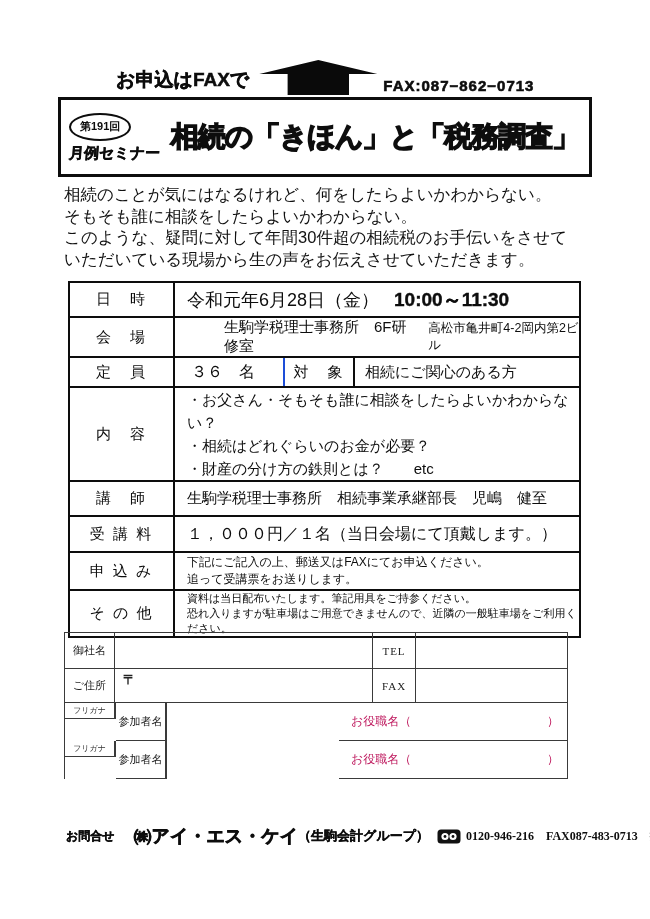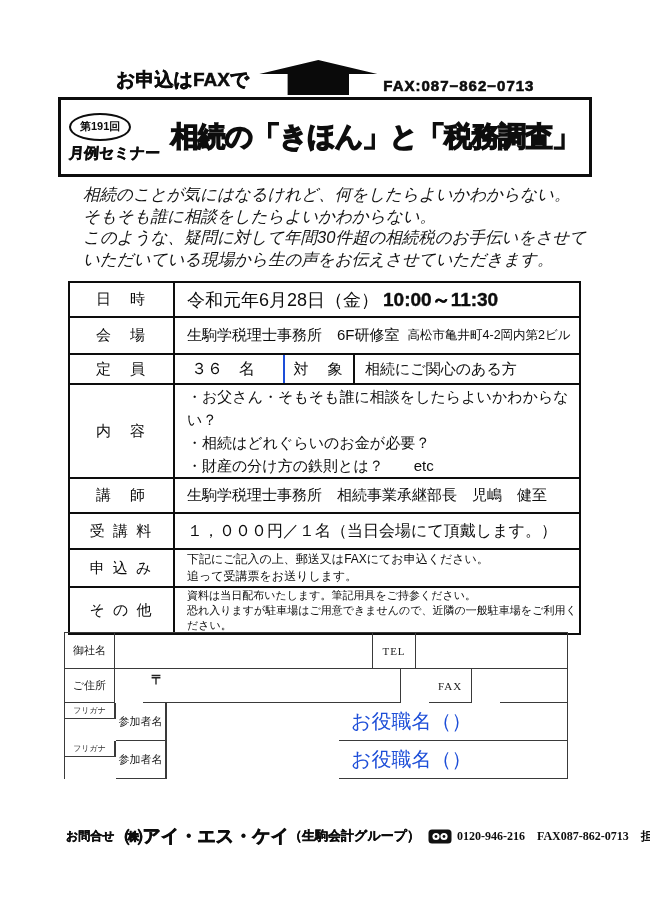--- a/index.html
+++ b/index.html
@@ -22,36 +22,36 @@
   .title-box { position:absolute; left:58px; top:97px; width:534px; height:80px;
     border:3px solid #0d0d0d; background:#fff; display:flex; align-items:center; }
   .badge-col { width:100px; flex:0 0 100px; padding:6px 0 4px 8px; }
   .badge-oval { display:inline-block; border:2px solid #0d0d0d; border-radius:50%;
     padding:4px 9px 5px; font-size:11px; font-weight:bold; white-space:nowrap; }
   .series { font-size:15px; font-weight:bold; -webkit-text-stroke:0.5px #0d0d0d;
     margin-top:3px; white-space:nowrap; transform:skewX(-4deg); }
   .main-title { flex:1; font-size:28px; font-weight:bold; -webkit-text-stroke:1.4px #0d0d0d;
     letter-spacing:-1px; white-space:nowrap; text-align:center; }
   
-  .intro { position:absolute; left:83px; top:184px; width:530px;
-    font-size:16.5px; line-height:21.5px; color:#111;font-style:italic; }
+  .intro { position:absolute; left:64px; top:184px; width:530px;
+    font-size:16.5px; line-height:21.5px; color:#111; }
   
   .dtable { position:absolute; left:68px; top:281px; width:513px;
     border:2px solid #0d0d0d; }
   .drow { display:flex; border-top:2px solid #0d0d0d; align-items:stretch; }
   .drow:first-child { border-top:none; }
   .dlabel { flex:0 0 105px; border-right:2px solid #0d0d0d; display:flex;
     align-items:center; justify-content:center; font-size:15px; letter-spacing:2px; }
   .dval { flex:1; display:flex; align-items:center; padding-left:12px; font-size:15px; }
   .dval.colm { flex-direction:column; align-items:flex-start; justify-content:center; }
   .h33{min-height:33px}.h37{min-height:37px}.h30{min-height:30px}.h76{min-height:76px}
   .h35{min-height:35px}.h36{min-height:36px}.h38{min-height:38px}
   .date-main { font-size:18px; }
-  .date-time { font-size:19px; font-weight:bold; -webkit-text-stroke:0.4px #0d0d0d; margin-left:4px;text-align:center; }
-  .venue-main { font-size:15px; }
+  .date-time { font-size:19px; font-weight:bold; -webkit-text-stroke:0.4px #0d0d0d; margin-left:15px;text-align:center; }
+  .venue-main { font-size:15px;margin-left:37px; }
   .venue-sub { font-size:12.5px; margin-left:8px; }
   .cap-val { flex:0 0 110px; border-right:2px solid #1d4ed8; display:flex;
     align-items:center; padding-left:16px; font-size:16px; }
   .cap-label2 { flex:0 0 70px; border-right:2px solid #0d0d0d; display:flex;
     align-items:center; justify-content:center; font-size:15px; letter-spacing:2px; }
   .cap-val2 { flex:1; display:flex; align-items:center; padding-left:10px; font-size:15px; }
   .content-line { font-size:15px; line-height:23px; }
   .fee-val { font-size:16px; }
   .apply-line { font-size:12px; line-height:17px; }
   .other-line { font-size:11px; line-height:15px; }
@@ -60,34 +60,34 @@
     border-top:1px solid #3a3a3a; border-left:1px solid #3a3a3a; }
   .frow { display:flex; align-items:stretch; }
   .fc { border-right:1px solid #3a3a3a; border-bottom:1px solid #3a3a3a; }
   .flabel { flex:0 0 50px; display:flex; align-items:center; justify-content:center;
     font-size:11px; color:#222; }
   .flabel.tiny { font-size:8px; color:#333; }
   .fin1 { flex:0 0 258px; }
   .ftel { flex:0 0 43px; display:flex; align-items:center; justify-content:center;
     font-family:"Liberation Serif","DejaVu Serif",serif; font-size:11px; letter-spacing:1px; color:#222; }
   .fin2 { flex:1; }
-  .rowA { height:36px; } .rowB { height:34px;gap:28px; }
+  .rowA { height:36px; } .rowB { height:34px; }
   .postal { font-size:13px; font-weight:bold; padding:2px 0 0 8px; color:#222; }
   .fgroup { display:flex; align-items:stretch; }
   .fleft { flex:0 0 274px; display:flex; flex-direction:row; }
   .fleft .sub { display:flex; align-items:stretch; }
   .subF { height:16px; } .subP { height:38px; }
   .fleft .fill { flex:1; }
-  .fright { flex:1; display:flex; align-items:center; justify-content:flex-start;
-    padding:0 8px 0 12px; font-family:"Liberation Serif","DejaVu Serif",serif; font-size:20px; color:#1d4ed8; }
+  .fright { flex:1; display:flex; align-items:center; justify-content:space-between;
+    padding:0 8px 0 12px; font-family:"Liberation Serif","DejaVu Serif",serif; font-size:12px; color:#be185d; }
   
   .footer { position:absolute; left:66px; top:824px; width:540px; display:flex;
     align-items:center; white-space:nowrap; }
   .f-contact { font-size:12px; font-weight:bold; -webkit-text-stroke:0.3px #0d0d0d; }
-  .f-company { font-size:18px; font-weight:bold; -webkit-text-stroke:0.7px #0d0d0d; margin-left:10px; }
+  .f-company { font-size:18px; font-weight:bold; -webkit-text-stroke:0.7px #0d0d0d; margin-left:19px; }
   .f-company-sub { font-size:13px; font-weight:bold; -webkit-text-stroke:0.3px #0d0d0d; }
   .freedial { margin:0 5px 0 8px; flex:0 0 auto; }
   .f-phone, .f-fax, .f-staff { font-size:12px; font-weight:bold;
     font-family:"Liberation Serif","DejaVu Serif",serif; }
   .f-fax { margin-left:12px; }
   .f-staff { margin-left:12px; font-family:"Liberation Sans","DejaVu Sans",sans-serif; }
 </style>
 </head>
 <body>
 
@@ -223,17 +223,17 @@
     <span class="f-company">㈱アイ・エス・ケイ</span>
     <span class="f-company-sub">（生駒会計グループ）</span>
     <svg class="freedial" width="24" height="15" viewBox="0 0 24 15">
       <rect x="0.5" y="0.5" width="23" height="14" rx="3.5" fill="#111"></rect>
       <circle cx="8" cy="7.5" r="3.6" fill="#fff"></circle>
       <circle cx="16" cy="7.5" r="3.6" fill="#fff"></circle>
       <circle cx="8" cy="7.5" r="1.4" fill="#111"></circle>
       <circle cx="16" cy="7.5" r="1.4" fill="#111"></circle>
     </svg>
     <span class="f-phone">0120-946-216</span>
-    <span class="f-fax">FAX087-862-0713</span>
+    <span class="f-fax">FAX087-483-0713</span>
     <span class="f-staff">担当：奥田・宮武</span>
   </div>
 
 </div>
 
 </body></html>

